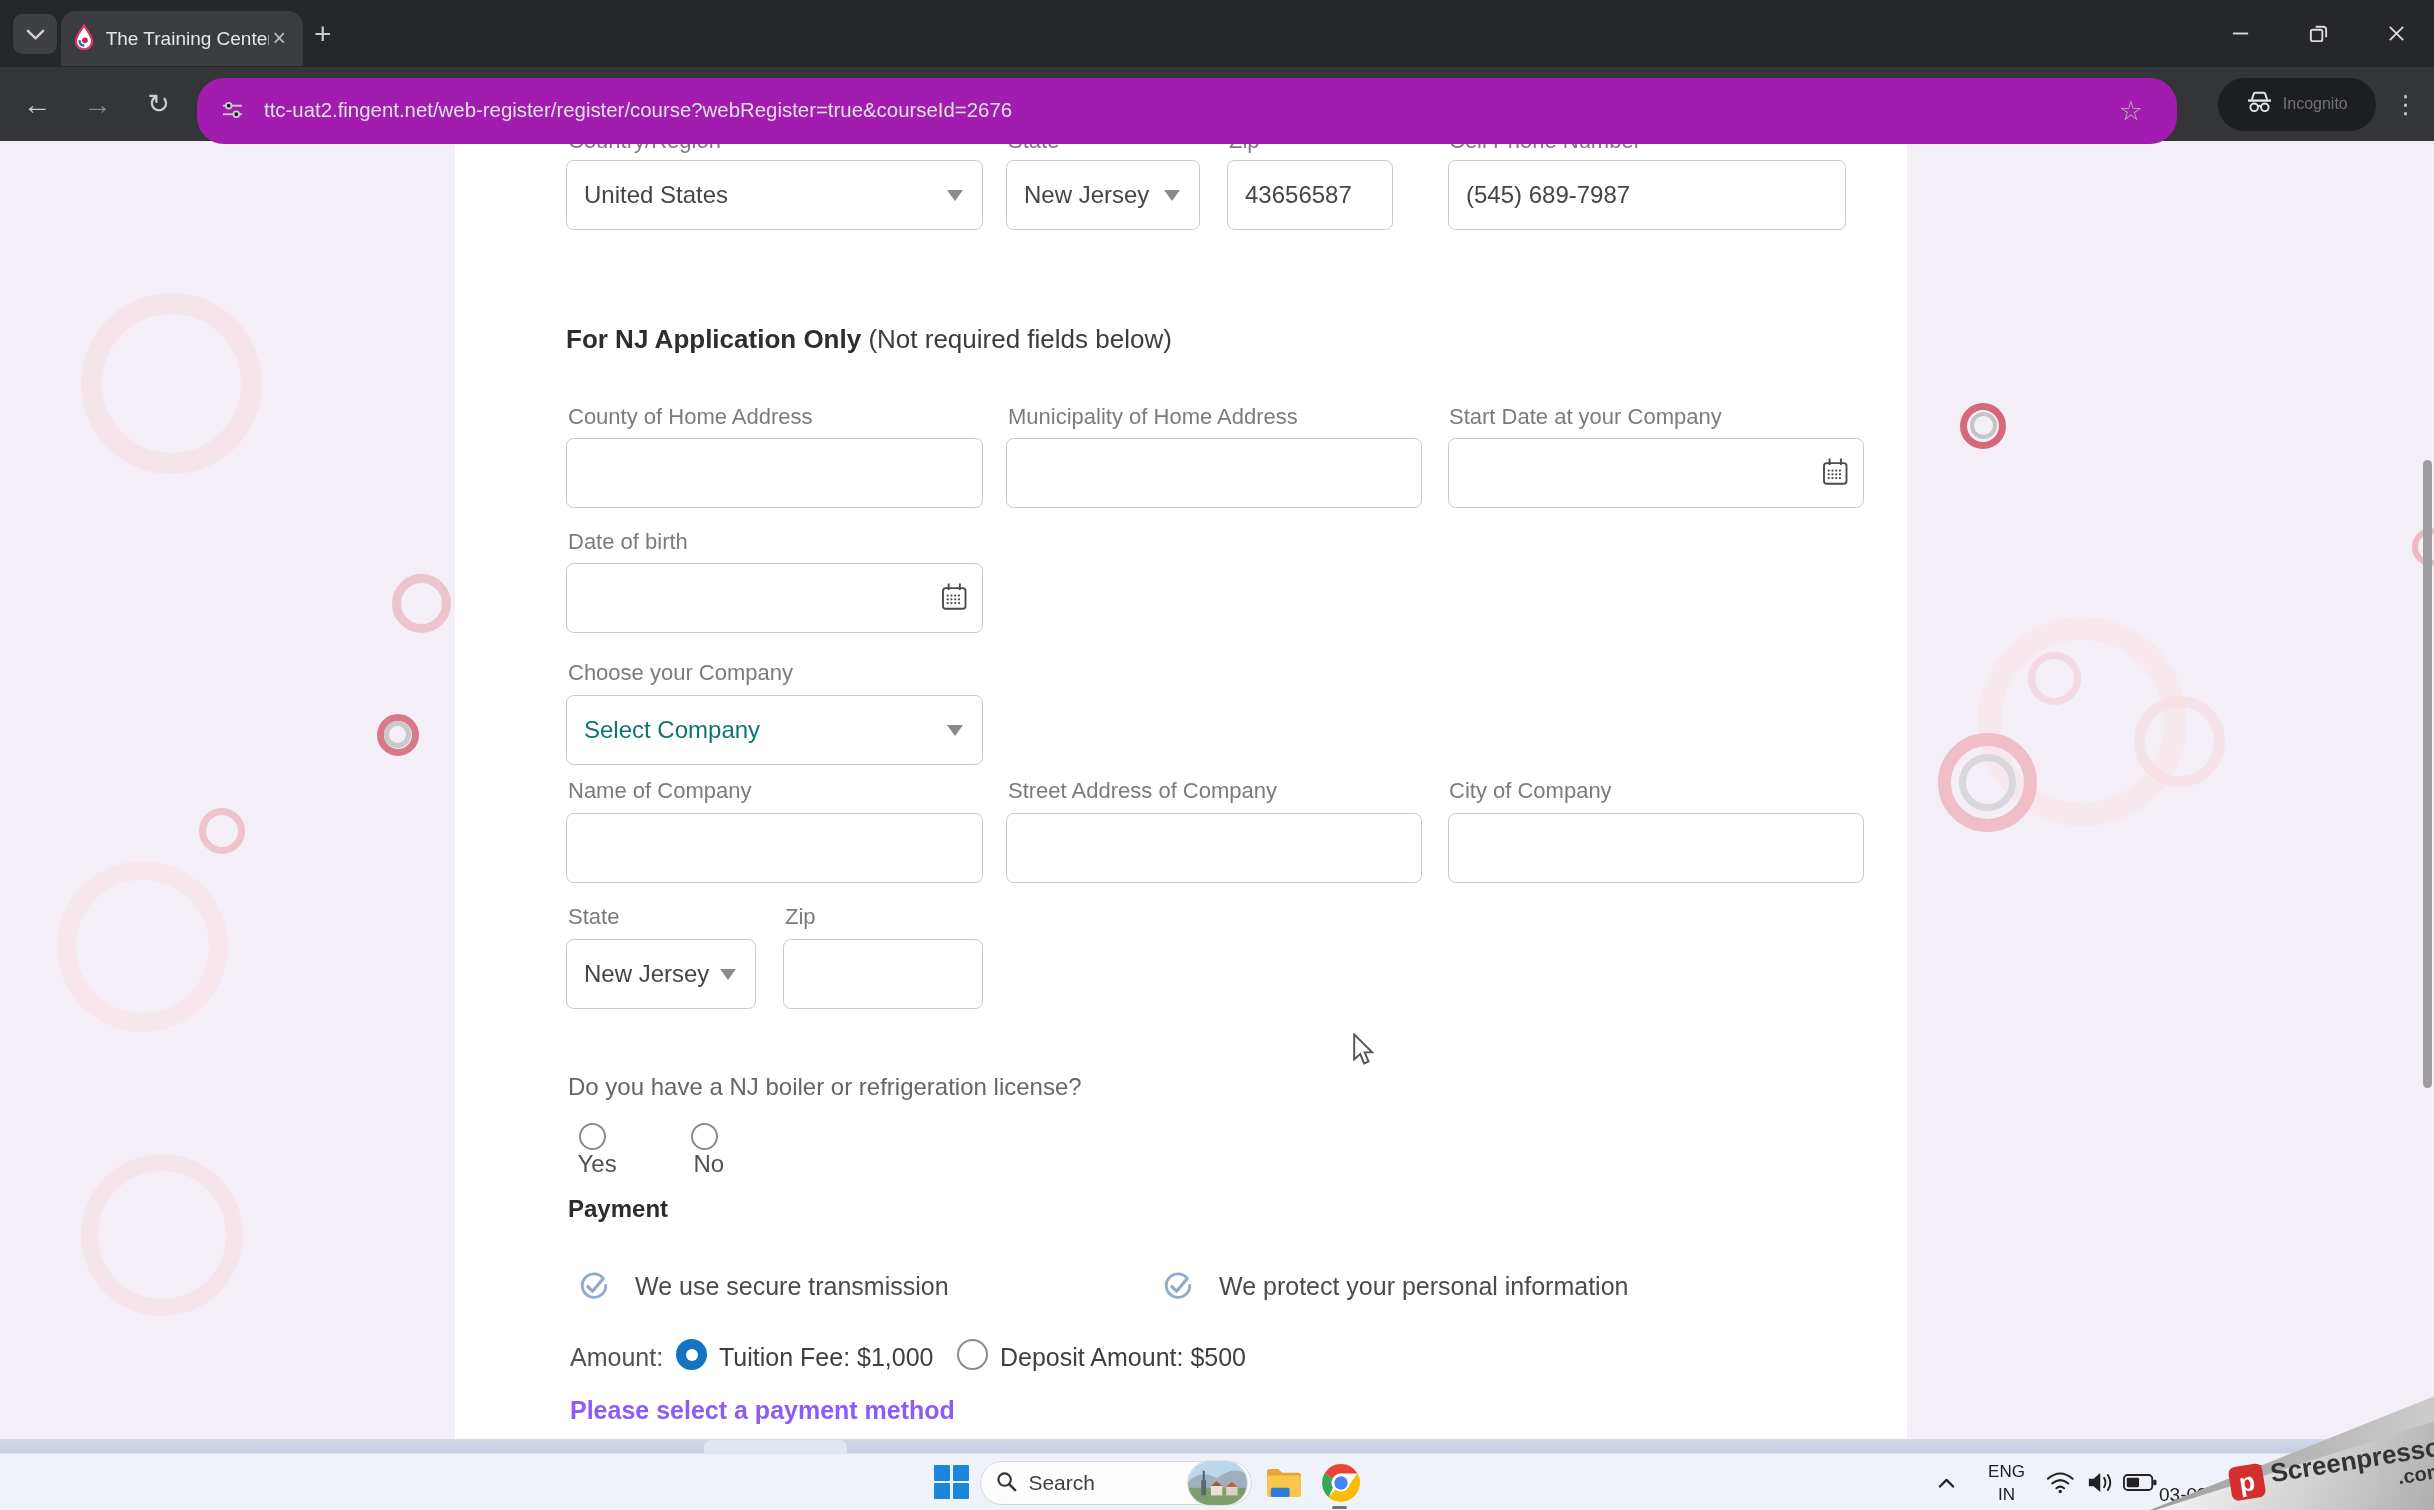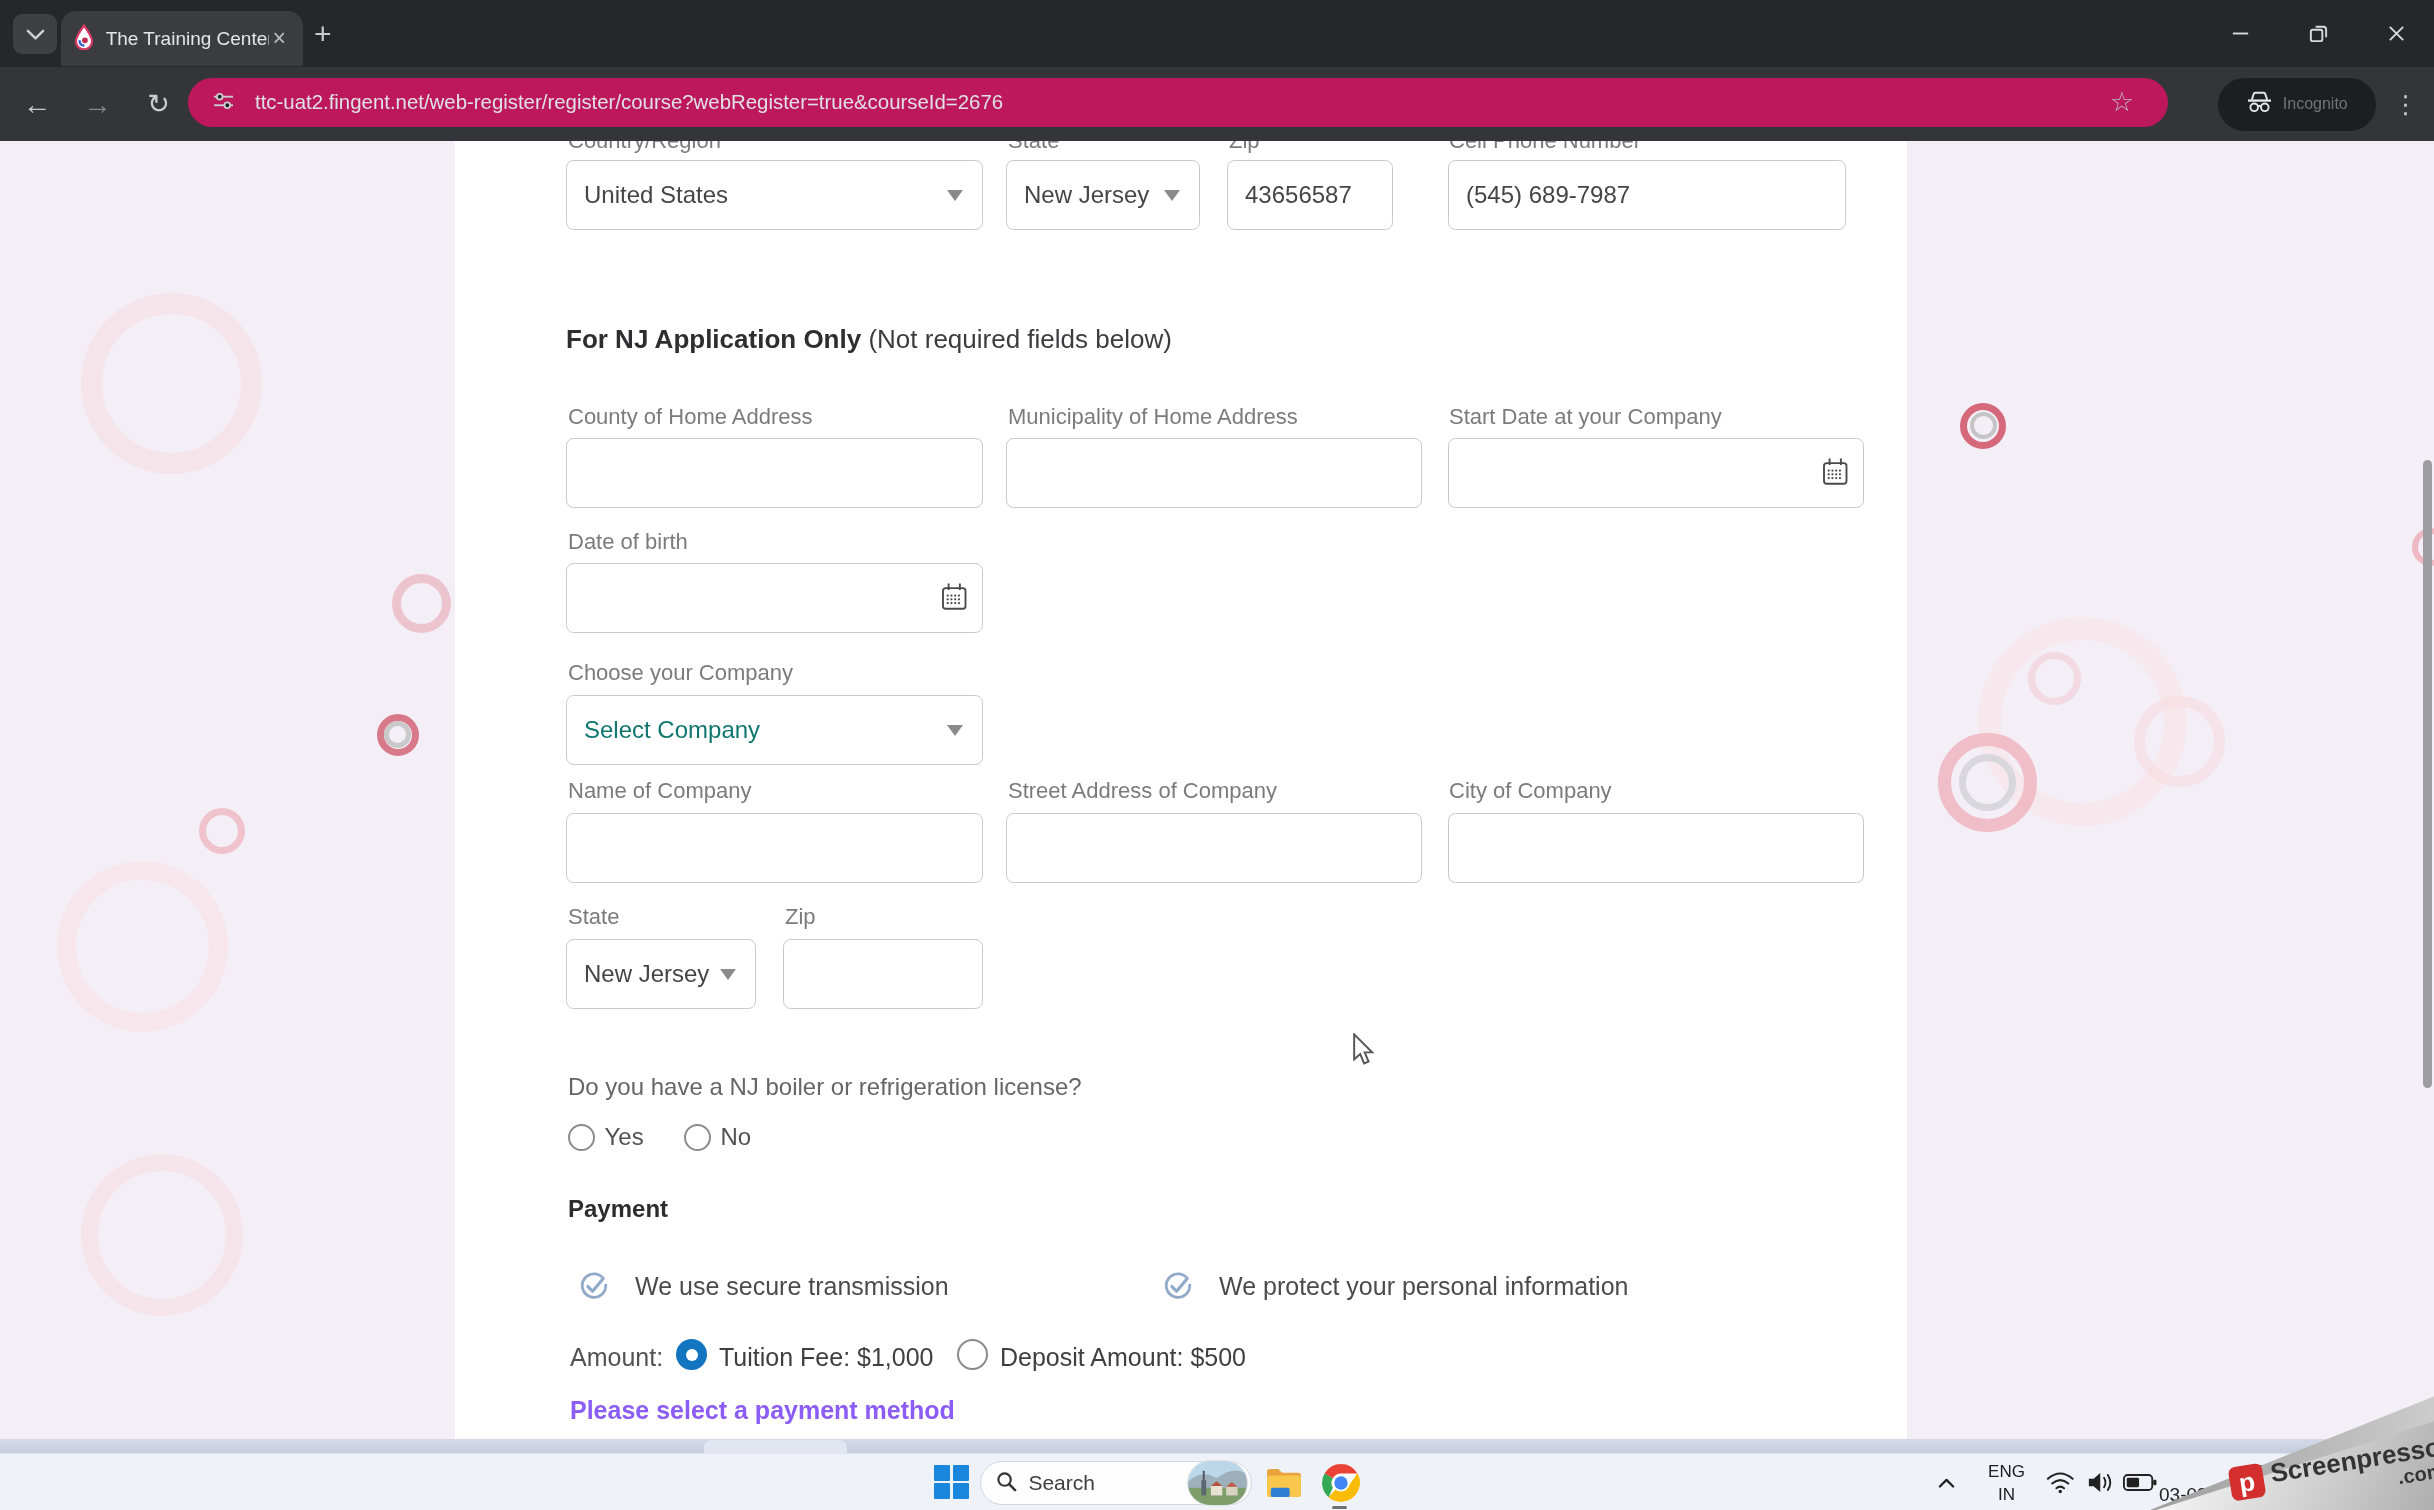--- a/index.html
+++ b/index.html
@@ -11,21 +11,21 @@
   .tabstrip { position:absolute; top:0; left:0; width:2435px; height:67px; background:#26272a; }
   .tab-chevron-btn { position:absolute; left:13.3px; top:14.3px; width:44px; height:40px; border-radius:9.5px; background:#3f4044; display:flex; align-items:center; justify-content:center; }
   .tab { position:absolute; left:61px; top:11.4px; width:242px; height:55px; background:#3b3c40; border-radius:15px 15px 0 0; display:flex; align-items:center; padding:0 13.3px; }
   .tab-title { color:#e4e5e7; font-size:19px; margin-left:11.4px; flex:1; white-space:nowrap; overflow:hidden; }
   .tab-close { color:#b9bbbe; font-size:23px; line-height:1; padding:1.9px 3.8px; }
   .newtab-btn { position:absolute; left:314px; top:19px; color:#c9cacd; font-size:30px; font-weight:300; line-height:1; }
   .wincontrols { position:absolute; right:0; top:0; height:67px; display:flex; align-items:center; }
   .winbtn { width:78px; height:67px; display:flex; align-items:center; justify-content:center; color:#d9d9db; }
   .toolbar { position:absolute; top:67px; left:0; width:2435px; height:74px; background:#333539; }
   .nav-ic { position:absolute; top:0; height:74px; display:flex; align-items:center; justify-content:center; width:51px; font-size:28.5px; color:#c9cbce; }
-  .urlpill { position:absolute; left:188px; top:10.5px; width:1980px; height:49px; border-radius:27px; background:#be185d; display:flex; align-items:center; }
+  .urlpill { position:absolute; left:197px; top:10.5px; width:1980px; height:66px; border-radius:27px; background:#a21caf; display:flex; align-items:center; }
   .url-text { color:#dfe1e4; font-size:20.4px; margin-left:21px; white-space:nowrap; }
   .star { position:absolute; right:34px; font-size:27px; color:#b9bbbe; }
   .incog-pill { position:absolute; right:59px; top:10.5px; width:158px; height:53px; border-radius:27px; background:#1d1e22; display:flex; align-items:center; justify-content:center; gap:9.5px; }
   .incog-label { color:#737373; font-size:16px; }
   .menu-dots { position:absolute; right:17px; top:23px; color:#c9cbce; font-size:25px; letter-spacing:0; }
 
   
   .page { position:absolute; top:141px; left:0; width:2435px; height:1313px; background:#f4eef7; overflow:hidden; }
   .panel { position:absolute; left:455px; top:0; width:1452px; height:1313px; background:#ffffff; }
   .ring { position:absolute; border-radius:50%; }
@@ -36,21 +36,21 @@
   .select { position:absolute; height:70px; border:1.9px solid #c9c9cd; border-radius:7.6px; background:#fff; display:flex; align-items:center; padding:0 17px; font-size:24px; color:#454545; }
   .select .caret { position:absolute; right:19px; width:0; height:0; border-left:8.6px solid transparent; border-right:8.6px solid transparent; border-top:11.4px solid #8a8a8a; }
   .select.placeholder { color:#0f766e; }
   .cal-ic { position:absolute; right:15px; top:50%; transform:translateY(-50%); }
 
   .sec-head { position:absolute; font-size:26px; color:#2e2e31; white-space:nowrap; }
   .sec-head b { font-weight:bold; }
   .sec-note { font-weight:normal; color:#3c3c40; }
 
   .radio-o { width:27px; height:27px; border:2.9px solid #8b8b8b; border-radius:50%; background:#fff; display:inline-block; }
-  .radio-row { position:absolute; display:flex; align-items:center; }
+  .radio-row { position:absolute; display:flex; align-items:center;flex-direction:column; }
   .radio-lab { font-size:24px; color:#525252; margin:0 0 0 9.5px; }
 
   .pay-head { position:absolute; font-size:24px; font-weight:bold; color:#2c2c2f; }
   .secure-txt { position:absolute; font-size:25px; color:#4b4b4e; white-space:nowrap; }
   .amt-lab { position:absolute; font-size:25px; color:#525252; }
   .radio-sel { position:absolute; width:31px; height:31px; border-radius:50%; background:#1374bf; }
   .radio-sel::after { content:""; position:absolute; left:9.5px; top:9.5px; width:12.4px; height:12.4px; border-radius:50%; background:#fff; }
   .radio-unsel { position:absolute; width:31px; height:31px; border-radius:50%; border:2.9px solid #8b8b8b; background:#fff; }
   .method-txt { position:absolute; font-size:25px; font-weight:bold; color:#8b5cf6; }
   .bottom-strip { position:absolute; left:0; top:1298px; width:2435px; height:14.3px; background:linear-gradient(#d4d9e8,#c6cde0); }

